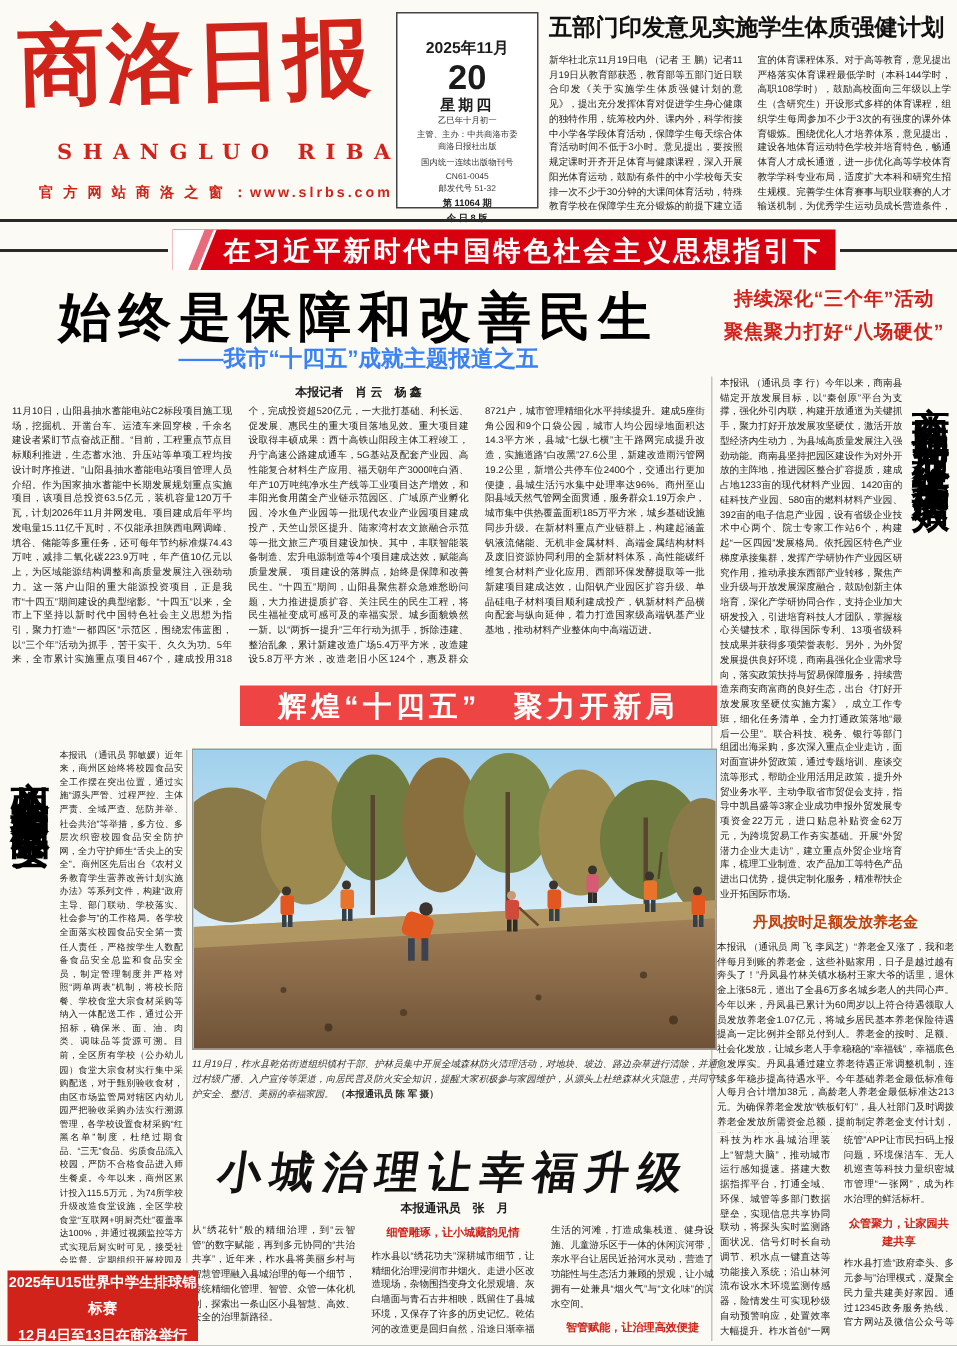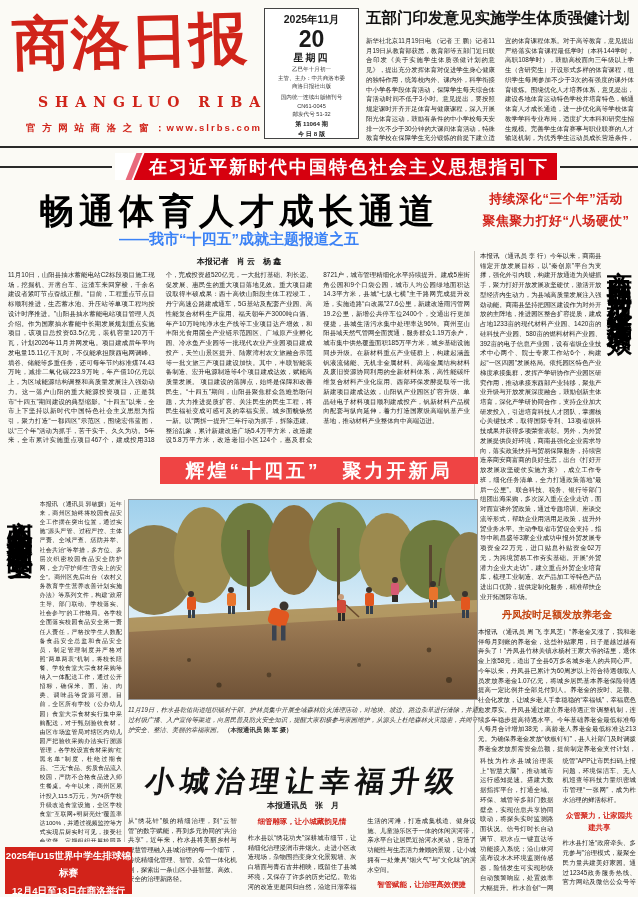--- a/index.html
+++ b/index.html
@@ -9,21 +9,21 @@
   .bt{font-size:6.4px;line-height:1.52;text-align:justify;color:#222}
 
   
   .logo{position:absolute;left:12px;top:4px;width:250px;font-family:"DejaVu Serif",serif;
         font-weight:900;font-size:58px;line-height:1.3;color:#d0241a;transform:rotate(-1.5deg);
         letter-spacing:1px;white-space:nowrap}
   .pinyin{position:absolute;left:38px;top:94px;color:#d0241a;font-weight:bold;font-size:14px;
           letter-spacing:7px;font-family:"DejaVu Serif",serif}
   .website{position:absolute;left:26px;top:122px;color:#d0241a;font-weight:bold;font-size:9.5px;letter-spacing:2px}
   .datebox{position:absolute;left:264px;top:8px;width:95px;height:131px;border:1px solid #444;
-           text-align:center;padding-top:4px;background:#fff}
+           text-align:center;padding-top:16px;background:#fff}
   .db-ym{font-size:10.5px;font-weight:bold}
   .db-day{font-size:23px;font-weight:bold;line-height:1.05}
   .db-week{font-size:10px;font-weight:bold;letter-spacing:2px}
   .db-s{font-size:5.6px;color:#333;line-height:1.55}
   .db-s2{font-size:6.2px;color:#222;line-height:1.6;font-weight:bold}
 
   .toparticle{position:absolute;left:366px;top:8px;width:268px}
   .top-headline{font-size:15.5px;font-weight:bold;white-space:nowrap;letter-spacing:0px;color:#111}
   .top-body{margin-top:7px;height:108px;column-count:2;column-gap:10px;overflow:hidden}
 
@@ -116,21 +116,21 @@
 
   <div class="banner-line" style="left:0;width:112px"></div>
   <div class="banner-line" style="left:560px;width:78px"></div>
   <div class="banner">
     <div class="slash"></div>
     <div class="s1"></div>
     <div class="s2"></div>
     <div class="banner-text">在习近平新时代中国特色社会主义思想指引下</div>
   </div>
 
-  <div class="main-hl">畅通体育人才成长通道</div>
+  <div class="main-hl">始终是保障和改善民生</div>
   <div class="main-sub">——我市“十四五”成就主题报道之五</div>
   <div class="slogan">
     <div>持续深化“三个年”活动</div>
     <div>聚焦聚力打好“八场硬仗”</div>
   </div>
 
   <div class="main-byline">本报记者　肖 云　杨 鑫</div>
   <div class="main-cols bt">
     <span>11月10日，山阳县抽水蓄能电站C2标段项目施工现场，挖掘机、开凿台车、运渣车来回穿梭，千余名建设者紧盯节点奋战正酣。“目前，工程重点节点目标顺利推进，生态蓄水池、升压站等单项工程均按设计时序推进。”山阳县抽水蓄能电站项目管理人员介绍。作为国家抽水蓄能中长期发展规划重点实施项目，该项目总投资63.5亿元，装机容量120万千瓦，计划2026年11月并网发电。项目建成后年平均发电量15.11亿千瓦时，不仅能承担陕西电网调峰、填谷、储能等多重任务，还可每年节约标准煤74.43万吨，减排二氧化碳223.9万吨，年产值10亿元以上，为区域能源结构调整和高质量发展注入强劲动力。这一落户山阳的重大能源投资项目，正是我市“十四五”期间建设的典型缩影。“十四五”以来，全市上下坚持以新时代中国特色社会主义思想为指引，聚力打造“一都四区”示范区，围绕宏伟蓝图，以“三个年”活动为抓手，苦干实干、久久为功。5年来，全市累计实施重点项目467个，建成投用318个，完成投资超520亿元，一大批打基础、利长远、促发展、惠民生的重大项目落地见效。重大项目建设取得丰硕成果：西十高铁山阳段主体工程竣工，丹宁高速公路建成通车，5G基站及配套产业园、高性能</span><span>复合材料生产应用、福天朝年产3000吨白酒、年产10万吨纯净水生产线等工业项目达产增效，和丰阳光食用菌全产业链示范园区、广域原产业孵化园、冷水鱼产业园等一批现代农业产业园项目建成投产，天竺山景区提升、陆家湾村农文旅融合示范等一批文旅三产项目建设加快。其中，丰联智能装备制造、宏升电源制造等4个项目建成达效，赋能高质量发展。</span>
     <span>项目建设的落脚点，始终是保障和改善民生。“十四五”期间，山阳县聚焦群众急难愁盼问题，大力推进提质扩容、关注民生的民生工程，将民生福祉变成可感可及的幸福实景。城乡面貌焕然一新。以“两拆一提升”三年行动为抓手，拆除违建、整治乱象，累计新建改造广场5.4万平方米，改造建设5.8万平方米，改造老旧小区124个，惠及群众8721户，城市管理精细化水平持续提升。建成5座街角公园和9个口袋公园，城市人均公园绿地面积达14.3平方米，县城“七纵七横”主干路网完成提升改造，实施道路“白改黑”27.6公里，新建改造雨污管网19.2公里，新增公共停车位2400个，交通出行更加便捷，县城生活污水集中处理率达96%。商州至山阳县域天然气管网全面贯通，服务群众1.19万余户，城市集中供热覆盖面积185万平方米，城乡基础设施同步升级。在新材料重点产业链群上，构建起涵盖钒液流储能、无机非金属材料、高端金属结构材料及废旧资源协同利用的全新材料体系，高性能碳纤维复合材料产业化应用、西部环保发酵提取等一批新建项目建成达效，山阳钒产业园区扩容升级、单晶硅电子材料项目顺利建成投产，钒新材料产品横向配套与纵向延伸，着力打造国家级高端钒基产业基地，推动材料产业整体向中高端迈进。</span>

